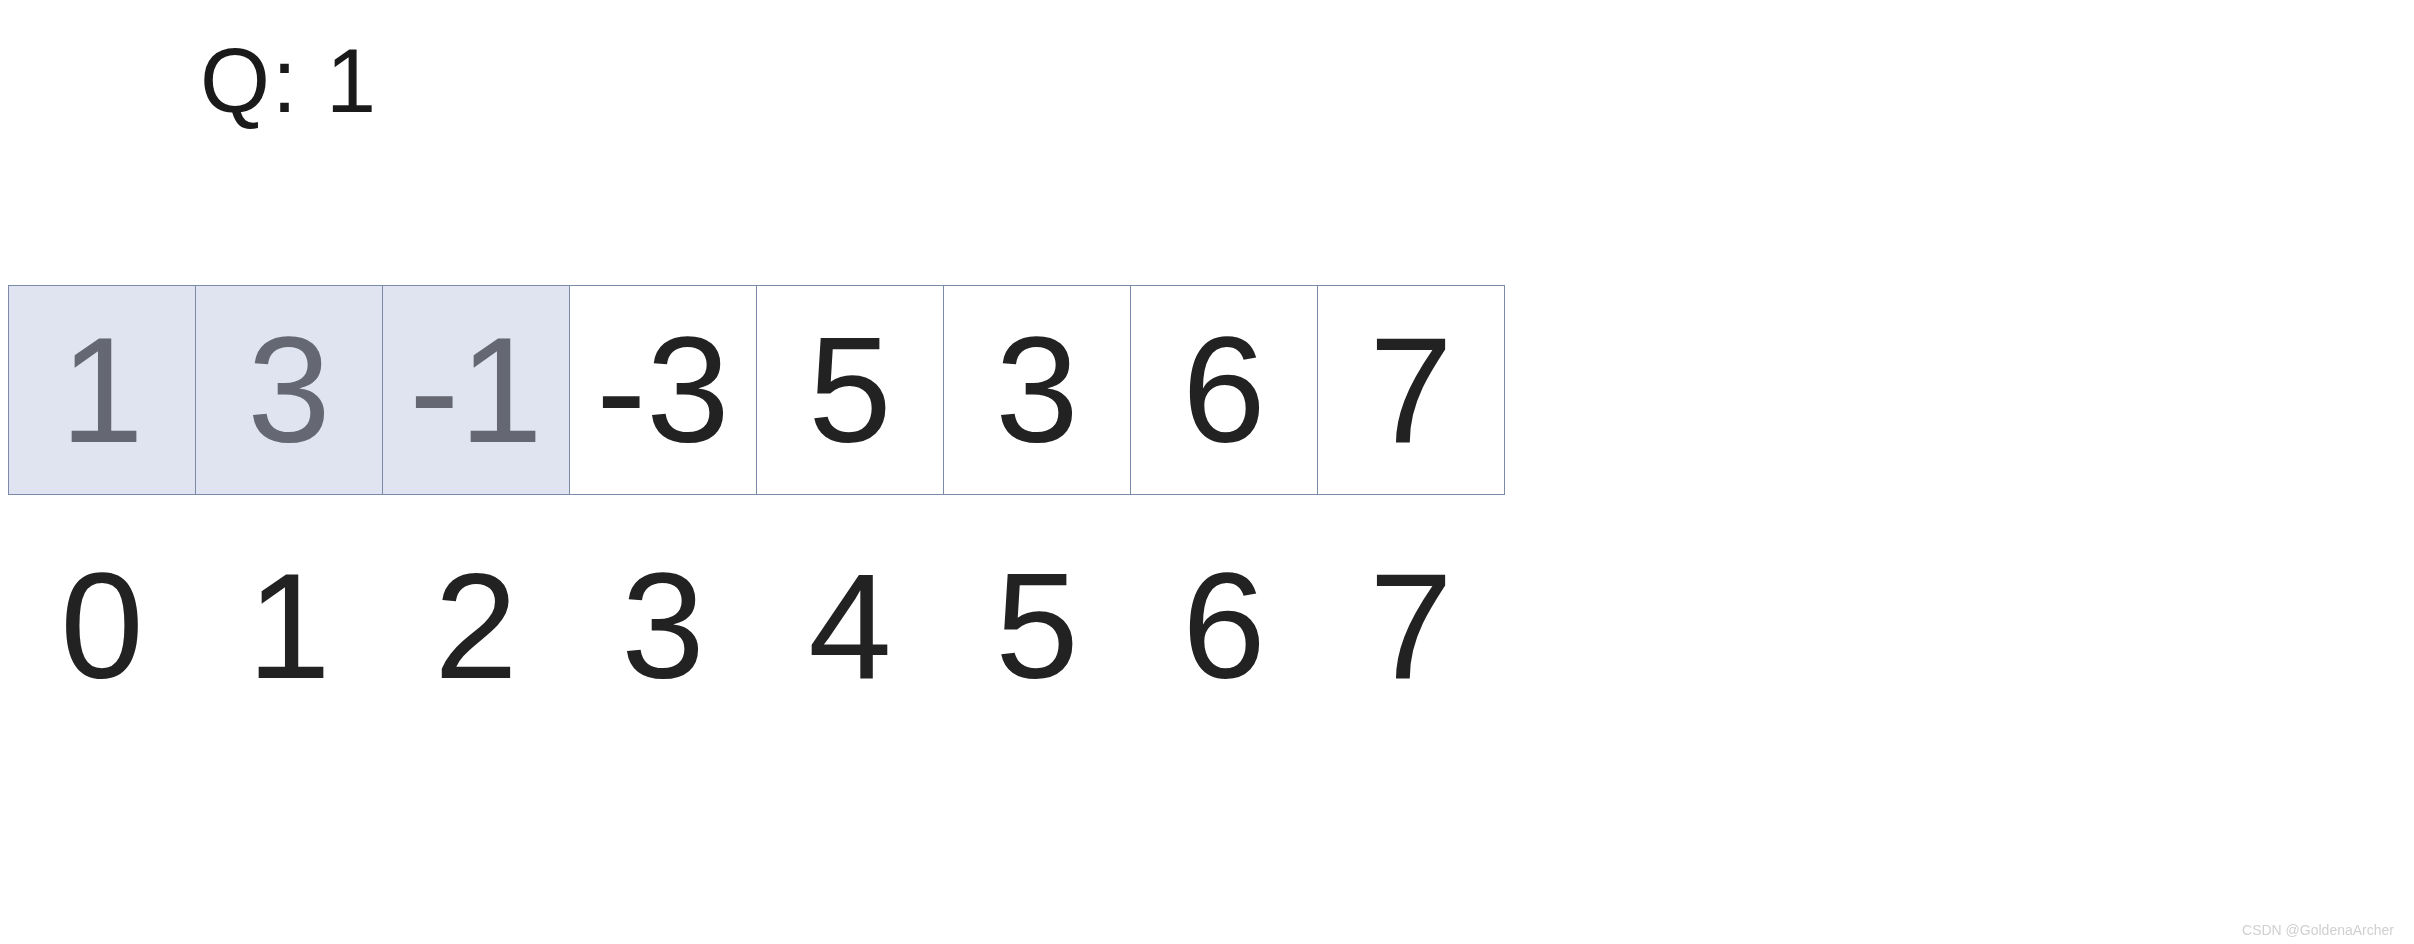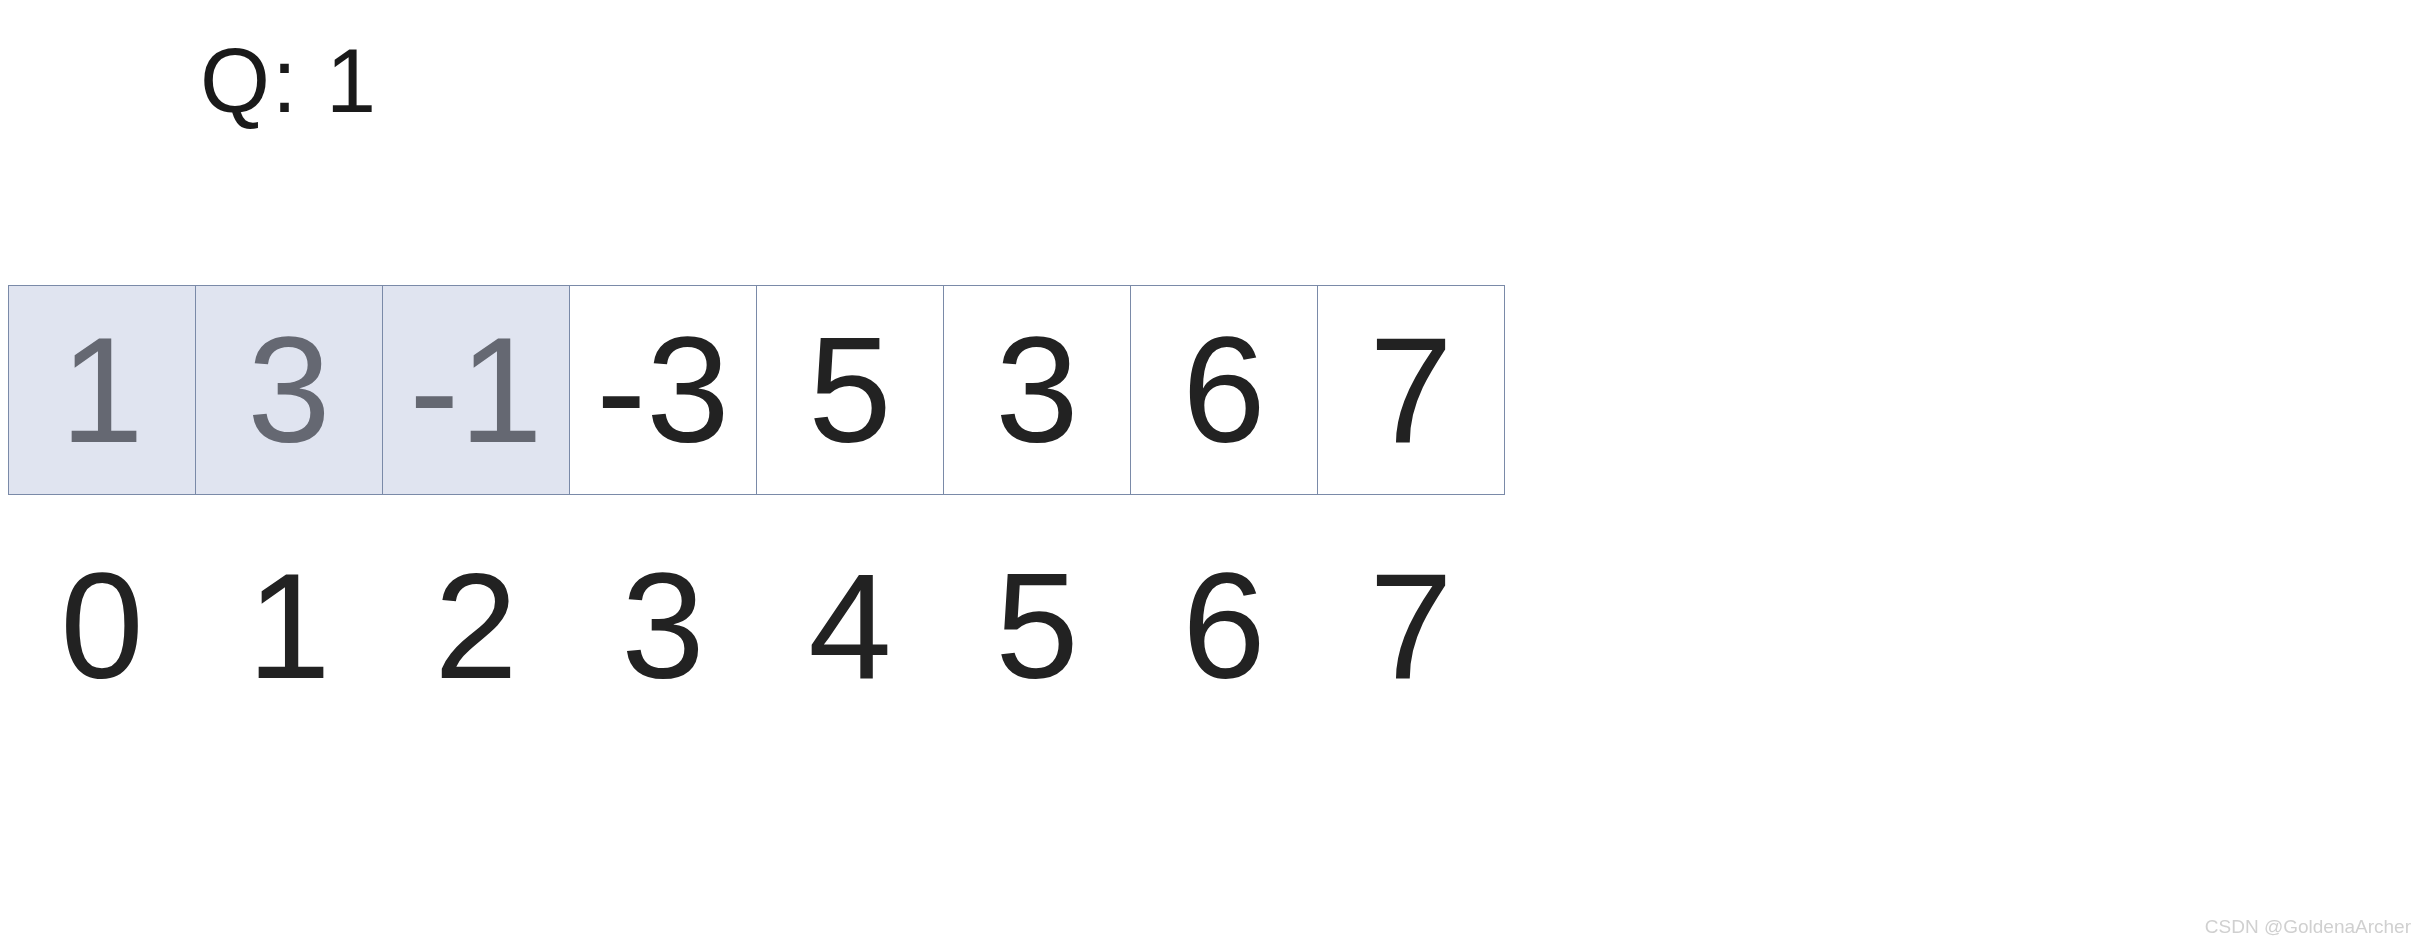--- a/index.html
+++ b/index.html
@@ -57,23 +57,23 @@
     width: 188px;
     display: flex;
     align-items: center;
     justify-content: center;
     font-size: 150px;
     color: #222222;
   }
   .idx + .idx { margin-left: -1px; }
   .watermark {
     position: absolute;
-    right: 3px;
+    right: 20px;
     bottom: 6px;
-    font-size: 19px;
+    font-size: 14px;
     color: #d0d0d0;
     font-family: Arial, sans-serif;
   }
 </style>
 </head>
 <body>
 
 <div class="stage">
 
   <div class="q-label">

